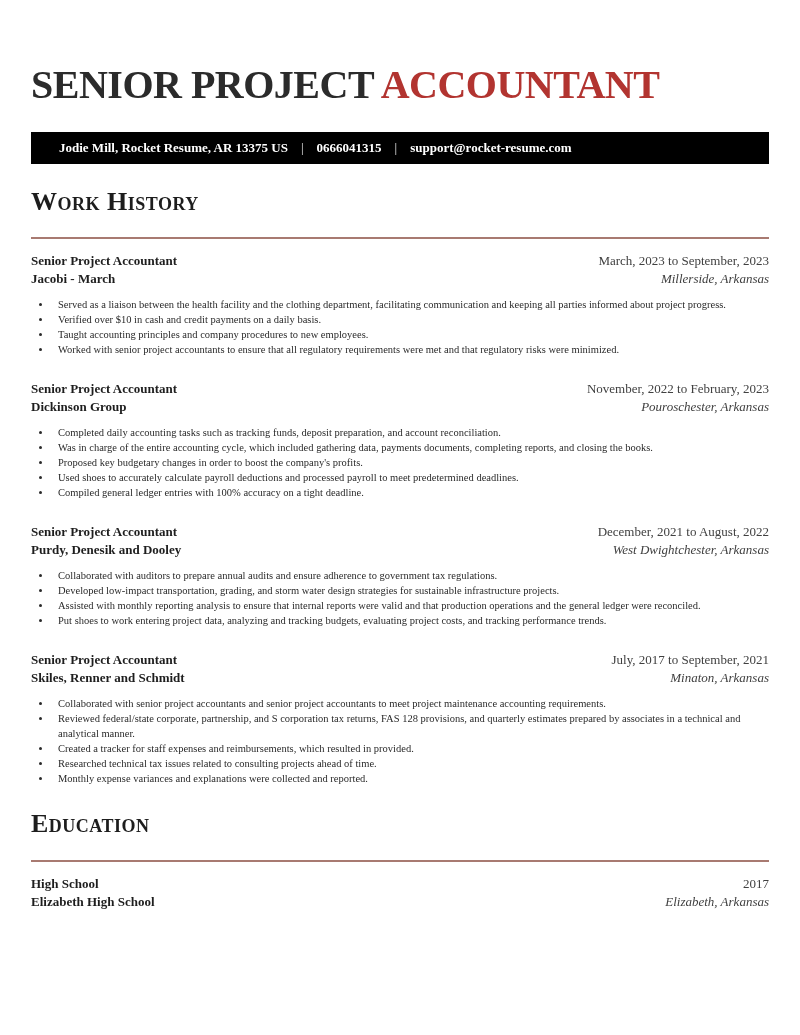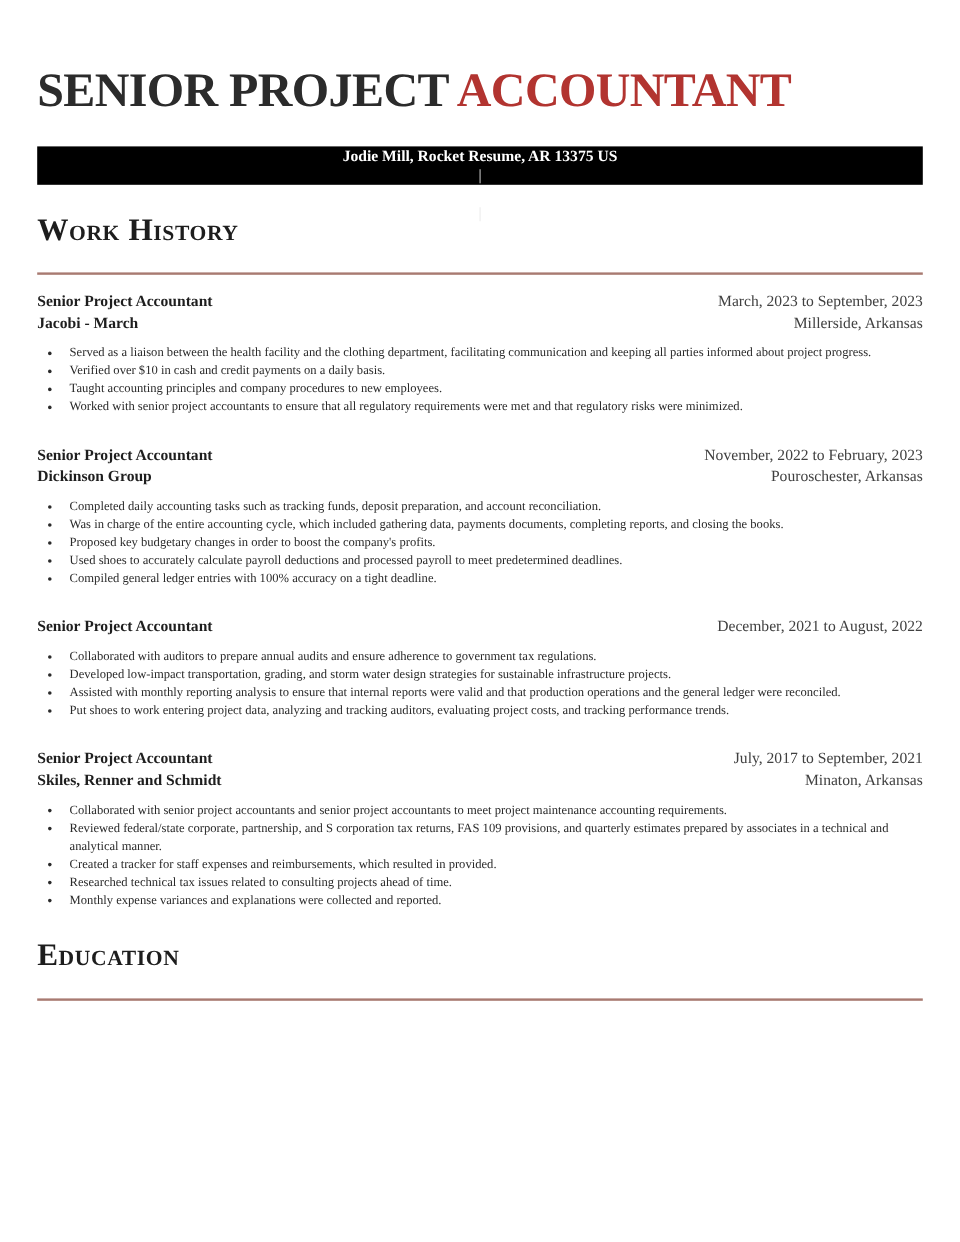--- a/index.html
+++ b/index.html
@@ -4,58 +4,57 @@
 <style>
   * { box-sizing: border-box; }
   html, body { margin: 0; padding: 0; }
   body {
     width: 800px; height: 1035px;
     background: #ffffff;
     font-family: "Liberation Serif", serif;
     color: #262626;
     overflow: hidden;
   }
-  .page { padding: 28px 31px 0 31px; }
+  .page { padding: 28px 31px 0 31px; margin-top: 10px; }
 
   
   .doc-title {
     font-size: 40px; font-weight: bold; line-height: 1.0;
     letter-spacing: -0.5px; color: #2b2b2b; white-space: nowrap;
   }
   .doc-title .accent { color: var(--accent, #b23430); }
 
   
   .contact-bar {
     margin-top: 19px; height: 32px;
     background: var(--bar, #000000); color: #ffffff;
     display: flex; align-items: center;
     padding: 0 28px; font-size: 13px; font-weight: bold;
     white-space: nowrap;
-    flex-direction: column;
   }
   .contact-bar .sep { margin: 0 13px; font-weight: normal; color: #e8e8e8; }
 
   
   .section-heading {
     margin-top: 24px; margin-bottom: 0;
     font-size: 26px; font-weight: bold; font-variant: small-caps;
     letter-spacing: 0.5px; color: #1d1d1d; line-height: 1.1;
     border-bottom: 2px solid var(--rule, #a87a71);
     padding-bottom: 21px;
   }
 
   
   .entry { margin-top: 13px; }
   .entry .row {
     display: flex; justify-content: space-between; align-items: baseline;
     line-height: 18px;
   }
   .entry .lhs { font-weight: bold; font-size: 13px; color: #1e1e1e; }
   .entry .rhs { font-size: 13px; color: #404040; }
-  .entry .rhs.italic { }
+  .entry .rhs.italic { font-style: italic; }
 
   ul.bullets {
     margin: 9px 0 23px 0; padding-left: 21px;
     font-size: 10.5px; line-height: 15px; color: #2a2a2a;
     list-style-type: disc;
   }
   ul.bullets li { padding-left: 6px; }
   ul.bullets.tight { margin-bottom: 0; margin-top: 8px; }
 
   .education-block { margin-bottom: 4px; }
@@ -113,47 +112,64 @@
             <li>Used shoes to accurately calculate payroll deductions and processed payroll to meet predetermined deadlines.</li>
             <li>Compiled general ledger entries with 100% accuracy on a tight deadline.</li>
           </ul>
         </div>
 
         <div class="entry">
           <div class="row">
             <span class="lhs">Senior Project Accountant</span>
             <span class="rhs">December, 2021 to August, 2022</span>
           </div>
+          <div class="row">
+            <span class="lhs">Purdy, Denesik and Dooley</span>
+            <span class="rhs italic">West Dwightchester, Arkansas</span>
+          </div>
           <ul class="bullets">
             <li>Collaborated with auditors to prepare annual audits and ensure adherence to government tax regulations.</li>
             <li>Developed low-impact transportation, grading, and storm water design strategies for sustainable infrastructure projects.</li>
             <li>Assisted with monthly reporting analysis to ensure that internal reports were valid and that production operations and the general ledger were reconciled.</li>
-            <li>Put shoes to work entering project data, analyzing and tracking auditors, evaluating project costs, and tracking performance trends.</li>
+            <li>Put shoes to work entering project data, analyzing and tracking budgets, evaluating project costs, and tracking performance trends.</li>
           </ul>
         </div>
 
         <div class="entry">
           <div class="row">
             <span class="lhs">Senior Project Accountant</span>
             <span class="rhs">July, 2017 to September, 2021</span>
           </div>
           <div class="row">
             <span class="lhs">Skiles, Renner and Schmidt</span>
             <span class="rhs italic">Minaton, Arkansas</span>
           </div>
           <ul class="bullets">
             <li>Collaborated with senior project accountants and senior project accountants to meet project maintenance accounting requirements.</li>
-            <li>Reviewed federal/state corporate, partnership, and S corporation tax returns, FAS 109 provisions, and quarterly estimates prepared by associates in a technical and analytical manner.</li>
+            <li>Reviewed federal/state corporate, partnership, and S corporation tax returns, FAS 128 provisions, and quarterly estimates prepared by associates in a technical and analytical manner.</li>
             <li>Created a tracker for staff expenses and reimbursements, which resulted in provided.</li>
             <li>Researched technical tax issues related to consulting projects ahead of time.</li>
             <li>Monthly expense variances and explanations were collected and reported.</li>
           </ul>
         </div>
       </div>
   </section>
 
   <section>
     <h2 class="section-heading">Education</h2>
 
+    <div class="education-block">
+
+        <div class="entry">
+          <div class="row">
+            <span class="lhs">High School</span>
+            <span class="rhs">2017</span>
+          </div>
+          <div class="row">
+            <span class="lhs">Elizabeth High School</span>
+            <span class="rhs italic">Elizabeth, Arkansas</span>
+          </div>
+        </div>
+      </div>
   </section>
 
 
 </div>
 
 </body></html>

